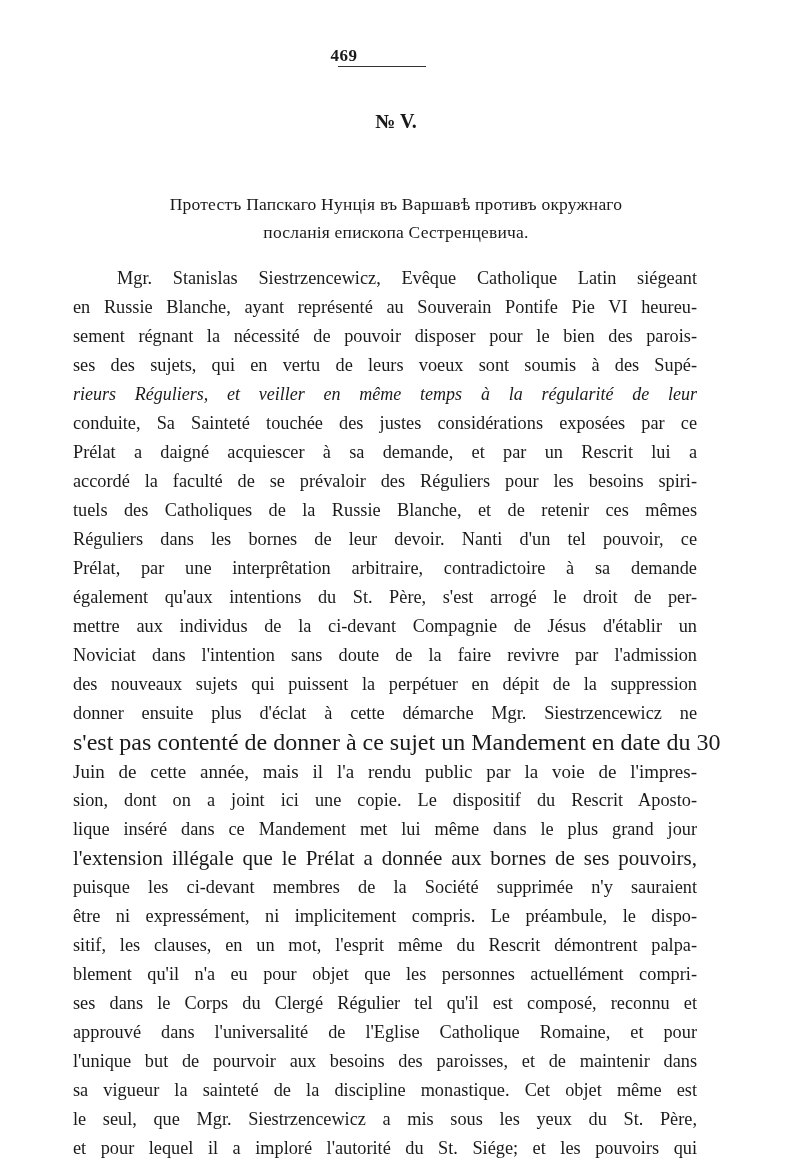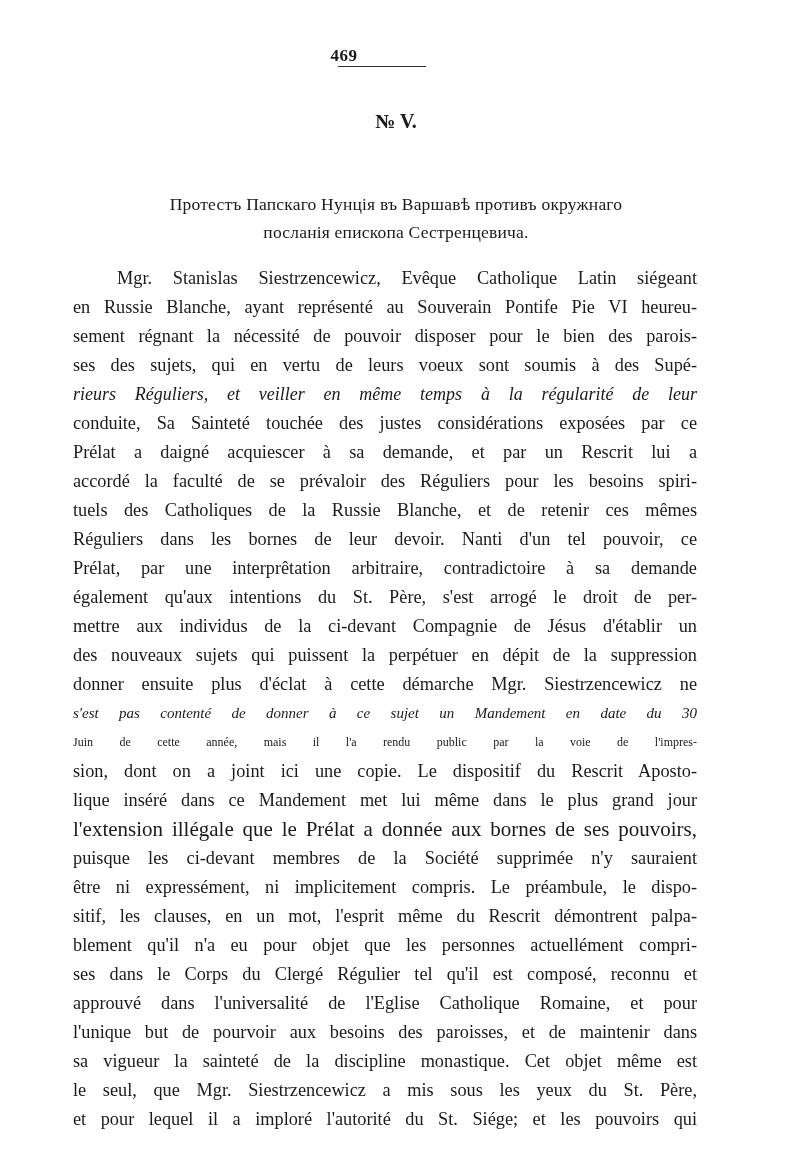--- a/index.html
+++ b/index.html
@@ -38,24 +38,25 @@
     <span class="line" style="font-size: 18.3px;">ses des sujets, qui en vertu de leurs voeux sont soumis à des Supé-</span>
     <span class="line" style="font-size: 18px; font-style: italic;">rieurs Réguliers, et veiller en même temps à la régularité de leur</span>
     <span class="line" style="font-size: 18.3px;">conduite, Sa Sainteté touchée des justes considérations exposées par ce</span>
     <span class="line" style="font-size: 18.3px;">Prélat a daigné acquiescer à sa demande, et par un Rescrit lui a</span>
     <span class="line" style="font-size: 18.3px;">accordé la faculté de se prévaloir des Réguliers pour les besoins spiri-</span>
     <span class="line" style="font-size: 18.3px;">tuels des Catholiques de la Russie Blanche, et de retenir ces mêmes</span>
     <span class="line" style="font-size: 18.3px;">Réguliers dans les bornes de leur devoir. Nanti d'un tel pouvoir, ce</span>
     <span class="line" style="font-size: 18.3px;">Prélat, par une interprêtation arbitraire, contradictoire à sa demande</span>
     <span class="line" style="font-size: 18.3px;">également qu'aux intentions du St. Père, s'est arrogé le droit de per-</span>
     <span class="line" style="font-size: 18.3px;">mettre aux individus de la ci-devant Compagnie de Jésus d'établir un</span>
+    <span class="line" style="font-size: 18.3px;">Noviciat dans l'intention sans doute de la faire revivre par l'admission</span>
     <span class="line" style="font-size: 18.3px;">des nouveaux sujets qui puissent la perpétuer en dépit de la suppression</span>
     <span class="line" style="font-size: 18.3px;">donner ensuite plus d'éclat à cette démarche Mgr. Siestrzencewicz ne</span>
-    <span class="line" style="font-size: 15px; font-style: italic;">s'est pas contenté de donner à ce sujet un Mandement en date du 30</span>
-    <span class="line" style="font-size: 12px;">Juin de cette année, mais il l'a rendu public par la voie de l'impres-</span>
+    <span class="line" style="font-size: 24px;">s'est pas contenté de donner à ce sujet un Mandement en date du 30</span>
+    <span class="line" style="font-size: 19px;">Juin de cette année, mais il l'a rendu public par la voie de l'impres-</span>
     <span class="line" style="font-size: 18.3px;">sion, dont on a joint ici une copie. Le dispositif du Rescrit Aposto-</span>
     <span class="line" style="font-size: 18.3px;">lique inséré dans ce Mandement met lui même dans le plus grand jour</span>
     <span class="line" style="font-size: 21px;">l'extension illégale que le Prélat a donnée aux bornes de ses pouvoirs,</span>
     <span class="line" style="font-size: 18.3px;">puisque les ci-devant membres de la Société supprimée n'y sauraient</span>
     <span class="line" style="font-size: 18.3px;">être ni expressément, ni implicitement compris. Le préambule, le dispo-</span>
     <span class="line" style="font-size: 18.3px;">sitif, les clauses, en un mot, l'esprit même du Rescrit démontrent palpa-</span>
     <span class="line" style="font-size: 18.3px;">blement qu'il n'a eu pour objet que les personnes actuellément compri-</span>
     <span class="line" style="font-size: 18.3px;">ses dans le Corps du Clergé Régulier tel qu'il est composé, reconnu et</span>
     <span class="line" style="font-size: 18.3px;">approuvé dans l'universalité de l'Eglise Catholique Romaine, et pour</span>
     <span class="line" style="font-size: 18.3px;">l'unique but de pourvoir aux besoins des paroisses, et de maintenir dans</span>

